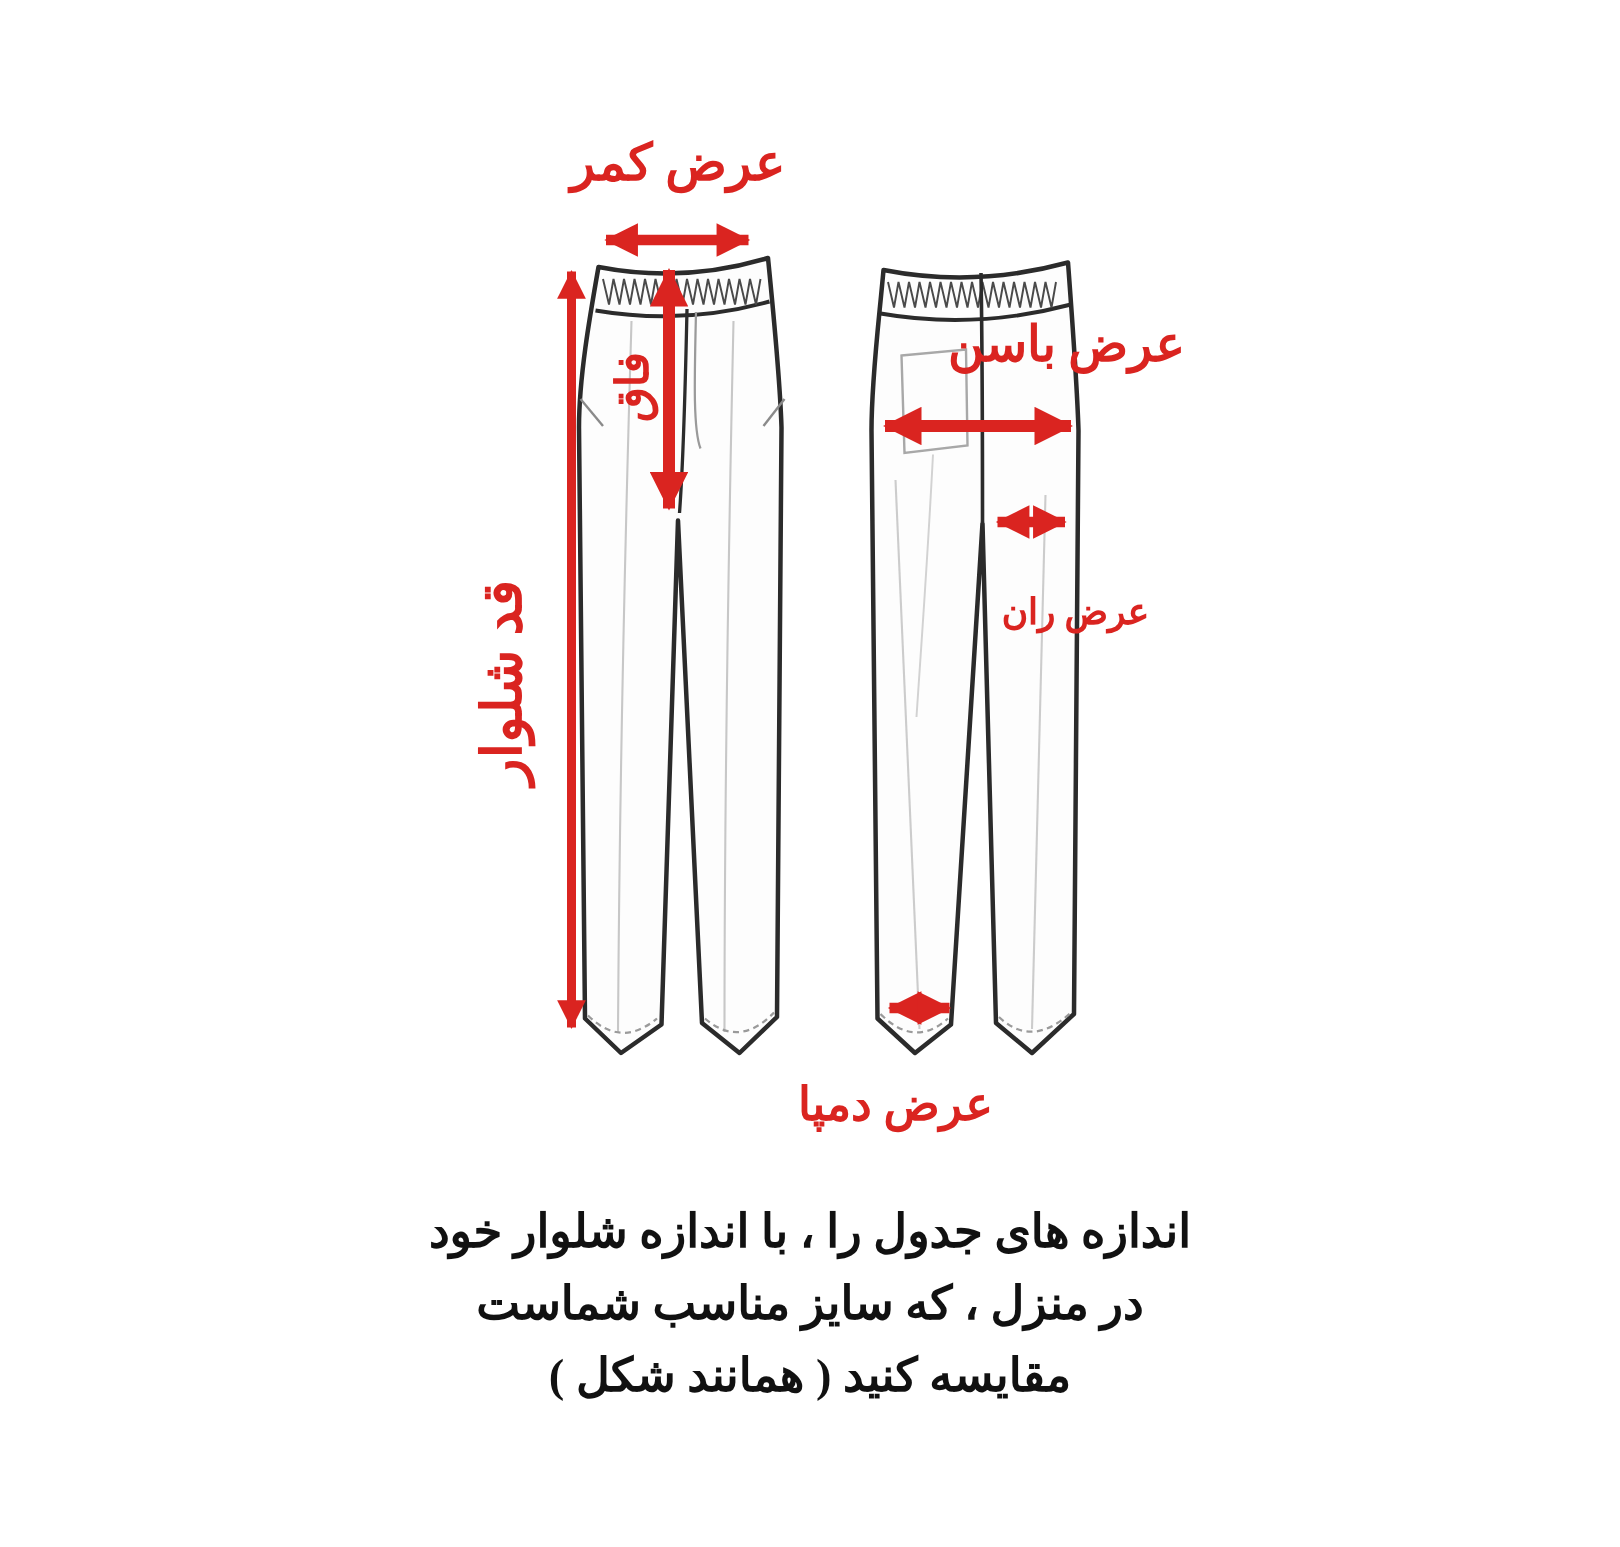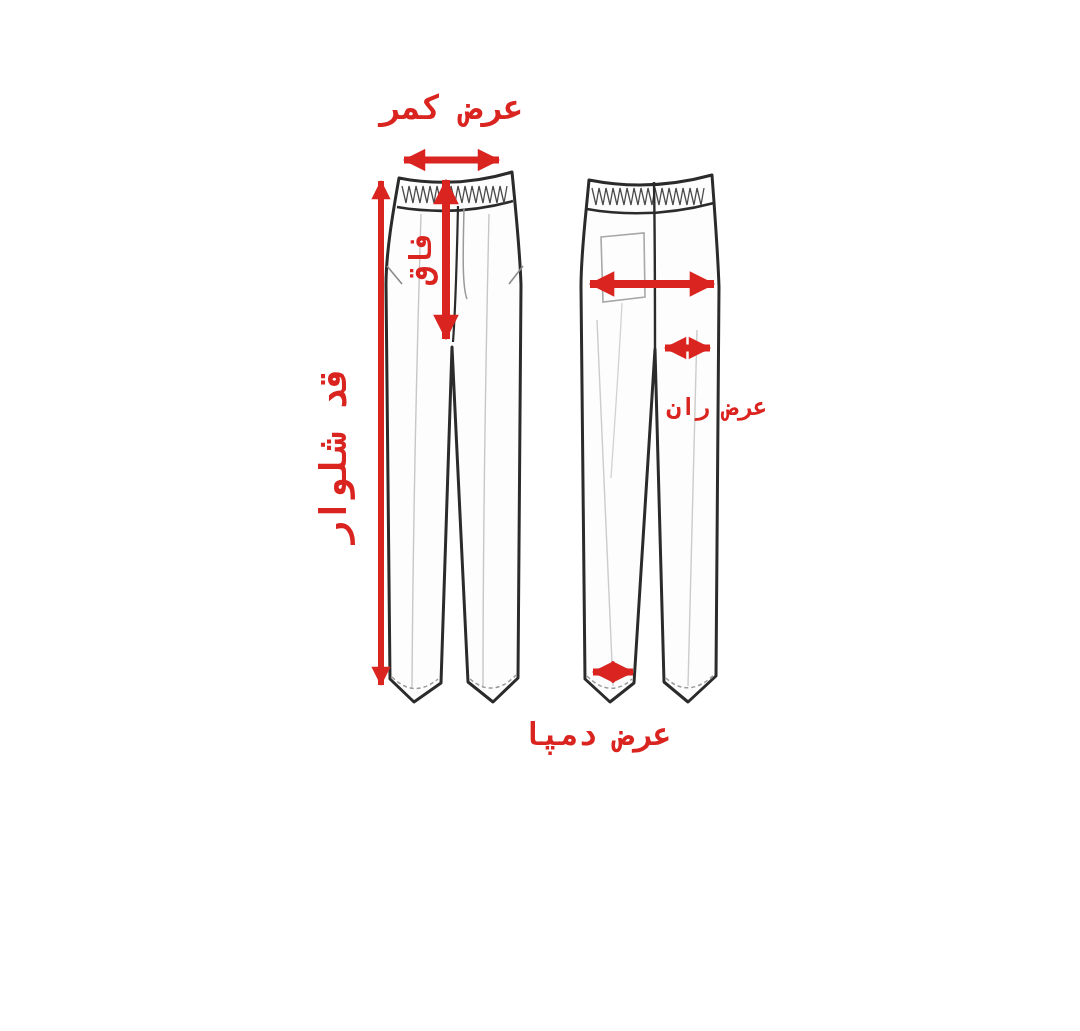--- a/index.html
+++ b/index.html
@@ -1,21 +1,21 @@
 <!DOCTYPE html>
 <html lang="fa"><head>
 <meta charset="utf-8">
 <style>
   html,body{margin:0;padding:0;background:#ffffff;}
   .stage{
     position:relative;
     width:1080px;height:1031px;
     background:#ffffff;
     overflow:hidden;
-    font-family:Liberation Mono, monospace;
+    font-family:Liberation Serif, serif;
   }
   .diagram-svg{position:absolute;left:0;top:0;}
   .label{
     position:absolute;
     color:#da2420;
     font-weight:bold;
     white-space:nowrap;
     transform:translate(-50%,-50%);
     direction:rtl;
     line-height:1;
@@ -111,17 +111,23 @@
       <line x1="446" y1="180" x2="446" y2="339" stroke-width="8" marker-start="url(#ah)" marker-end="url(#ah)"></line>
       <line x1="590" y1="284" x2="714" y2="284" stroke-width="8" marker-start="url(#ah)" marker-end="url(#ah)"></line>
       <line x1="665" y1="348" x2="710" y2="348" stroke-width="7" marker-start="url(#ah)" marker-end="url(#ah)"></line>
       <line x1="593" y1="672" x2="633" y2="672" stroke-width="7" marker-start="url(#ah)" marker-end="url(#ah)"></line>
     </g>
   </svg>
 
   <div class="label lbl-waist">عرض کمر</div>
   <div class="label vertical lbl-length">قد شلوار</div>
   <div class="label vertical lbl-rise">فاق</div>
+  <div class="label lbl-hip">عرض باسن</div>
   <div class="label lbl-thigh">عرض ران</div>
   <div class="label lbl-hem">عرض دمپا</div>
 
+  <div class="caption">
+    <div>اندازه های جدول را ، با اندازه شلوار خود</div>
+    <div>در منزل ، که سایز مناسب شماست</div>
+    <div>مقایسه کنید ( همانند شکل )</div>
+  </div>
 
 </div>
 
 </body></html>

